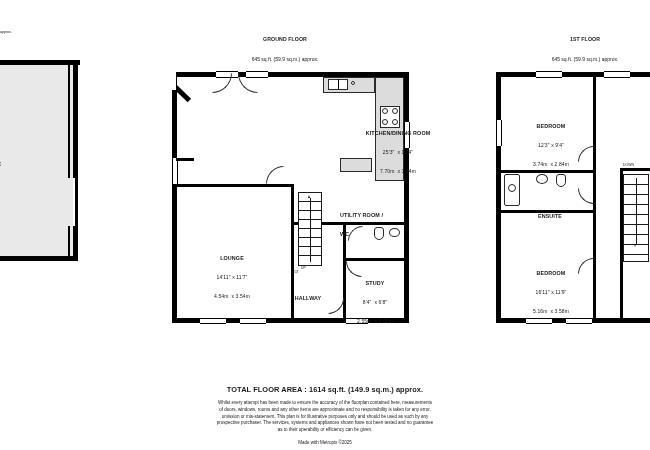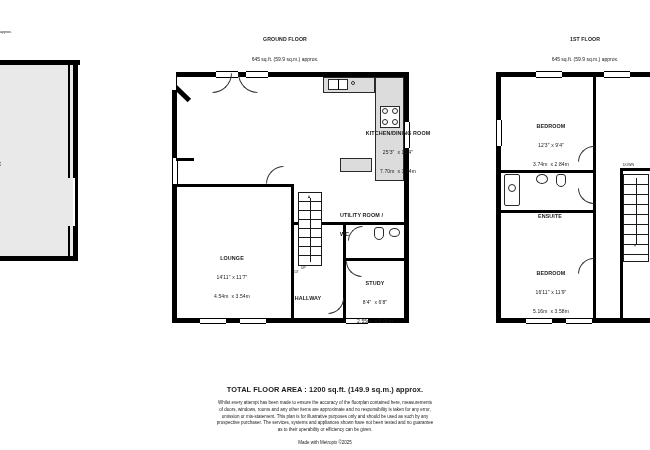--- a/index.html
+++ b/index.html
@@ -316,21 +316,21 @@
 
     <div class="lbl" style="left:22px; top:138px; width:72px;">
       <span class="nm">ENSUITE</span>
     </div>
 
     <div class="lbl" style="left:148px; top:112px; width:56px; text-align:right;">
       <span class="nm">HALL</span>
     </div>
   </div>
 
-  <div class="total">TOTAL FLOOR AREA : 1200 sq.ft. (149.9 sq.m.) approx.</div>
+  <div class="total">TOTAL FLOOR AREA : 1614 sq.ft. (149.9 sq.m.) approx.</div>
   <div class="disclaimer">Whilst every attempt has been made to ensure the accuracy of the floorplan contained here, measurements
 of doors, windows, rooms and any other items are approximate and no responsibility is taken for any error,
 omission or mis-statement. This plan is for illustrative purposes only and should be used as such by any
 prospective purchaser. The services, systems and appliances shown have not been tested and no guarantee
 as to their operability or efficiency can be given.</div>
   <div class="madewith">Made with Metropix ©2025</div>
 
 </div>
 
 </body></html>

